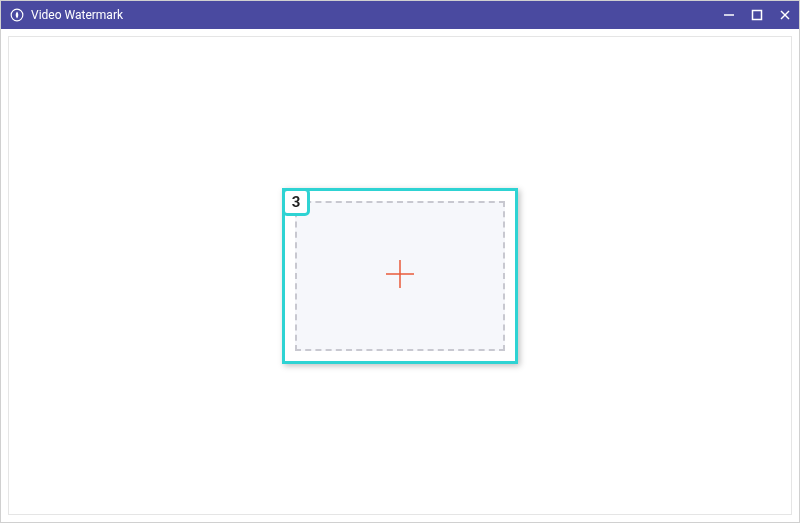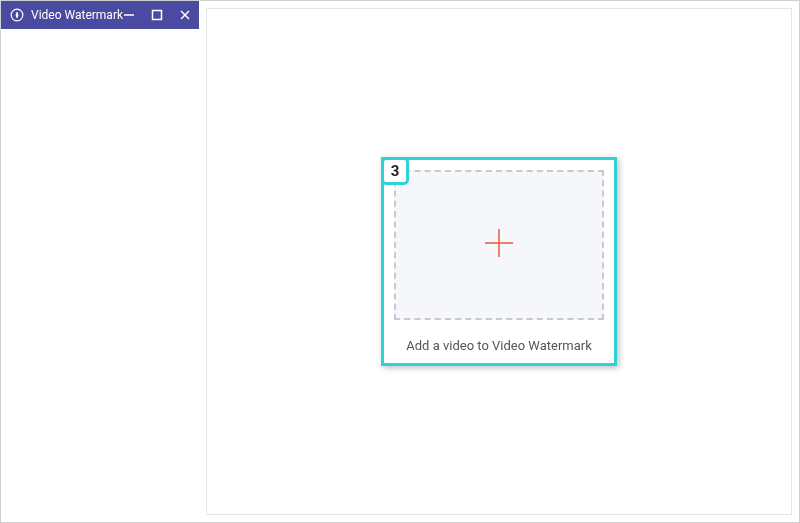--- a/index.html
+++ b/index.html
@@ -12,21 +12,21 @@
       height: 523px;
       font-family: -apple-system, BlinkMacSystemFont, "Segoe UI", Roboto, Arial, sans-serif;
       background: #fff;
       overflow: hidden;
     }
     .window {
       width: 100%;
       height: 100%;
       border: 1px solid #d0d0d0;
       display: flex;
-      flex-direction: row;
+      flex-direction: column;
       justify-content: center;
     }
     .titlebar {
       height: 28px;
       background: #4a4aa0;
       display: flex;
       align-items: center;
       padding: 0 8px;
       color: #fff;
       font-size: 12px;
@@ -166,16 +166,15 @@
     <div class="highlight-wrapper">
       <div class="step-badge">3</div>
       <div class="dropzone">
         <span class="plus-icon">
           <svg viewBox="0 0 36 36">
             <line x1="18" y1="4" x2="18" y2="32"></line>
             <line x1="4" y1="18" x2="32" y2="18"></line>
           </svg>
         </span>
       </div>
-      <div class="caption">Add a video to Video Watermark</div>
     </div>
   </div>
 </div>
 
 </body></html>

